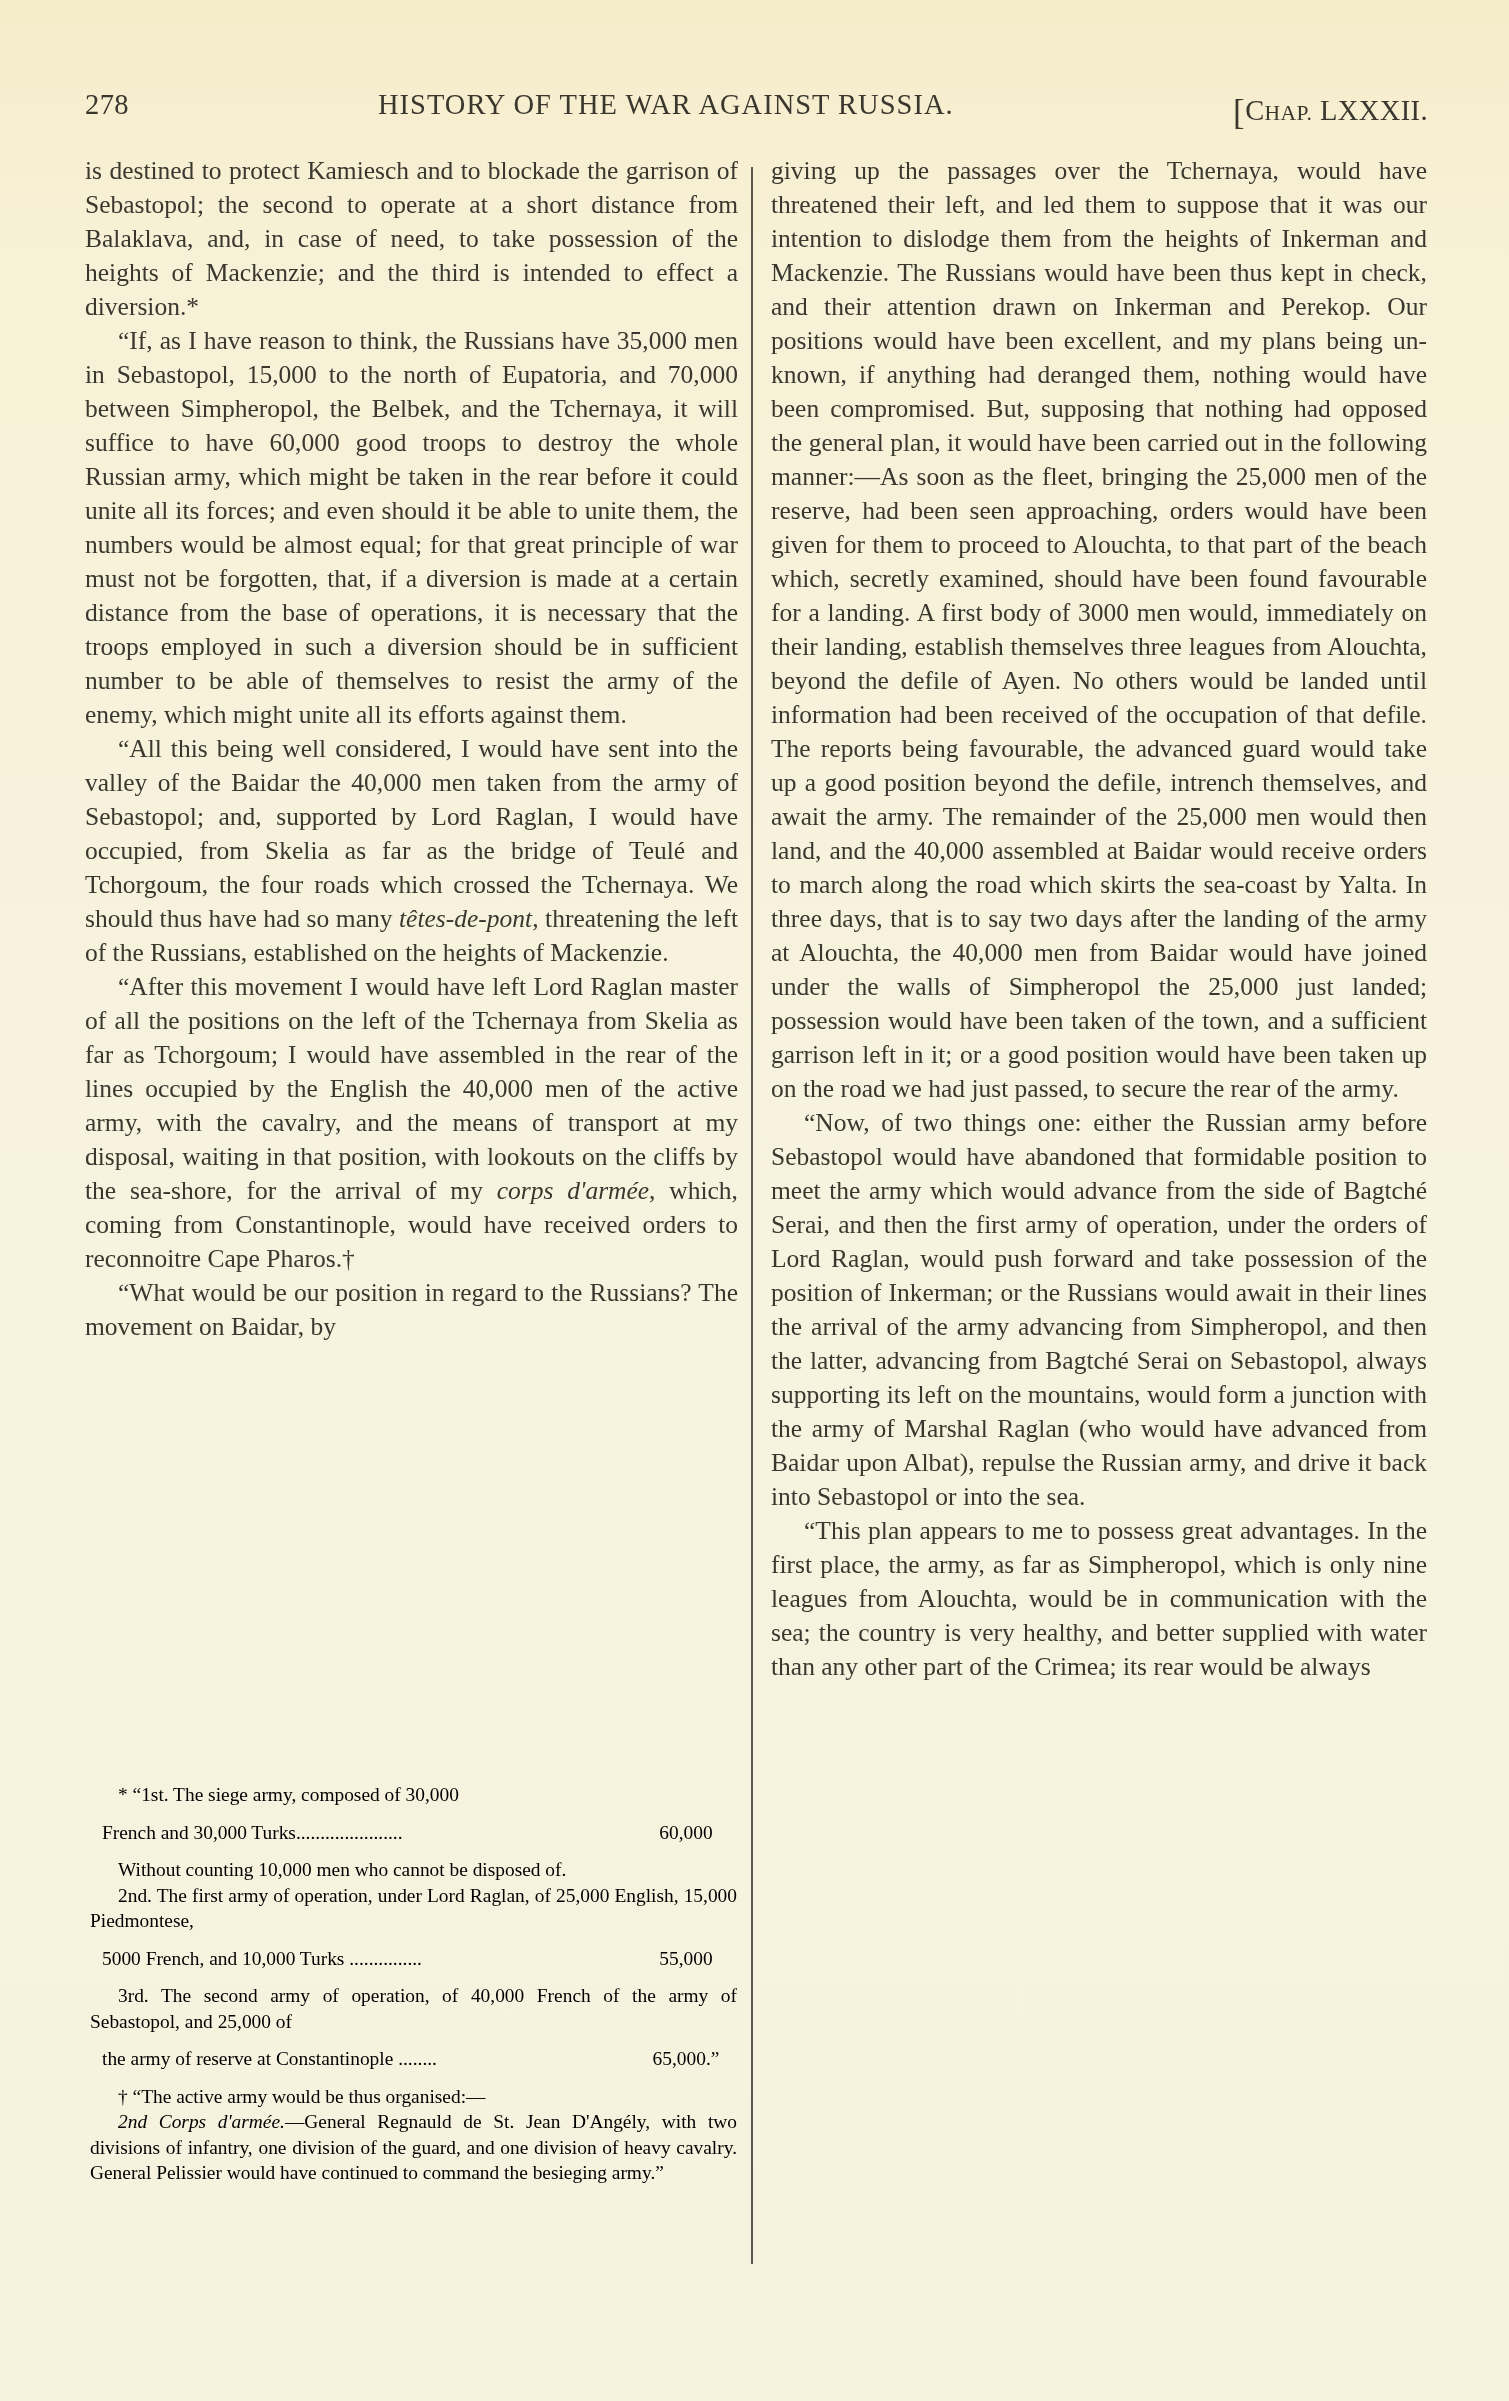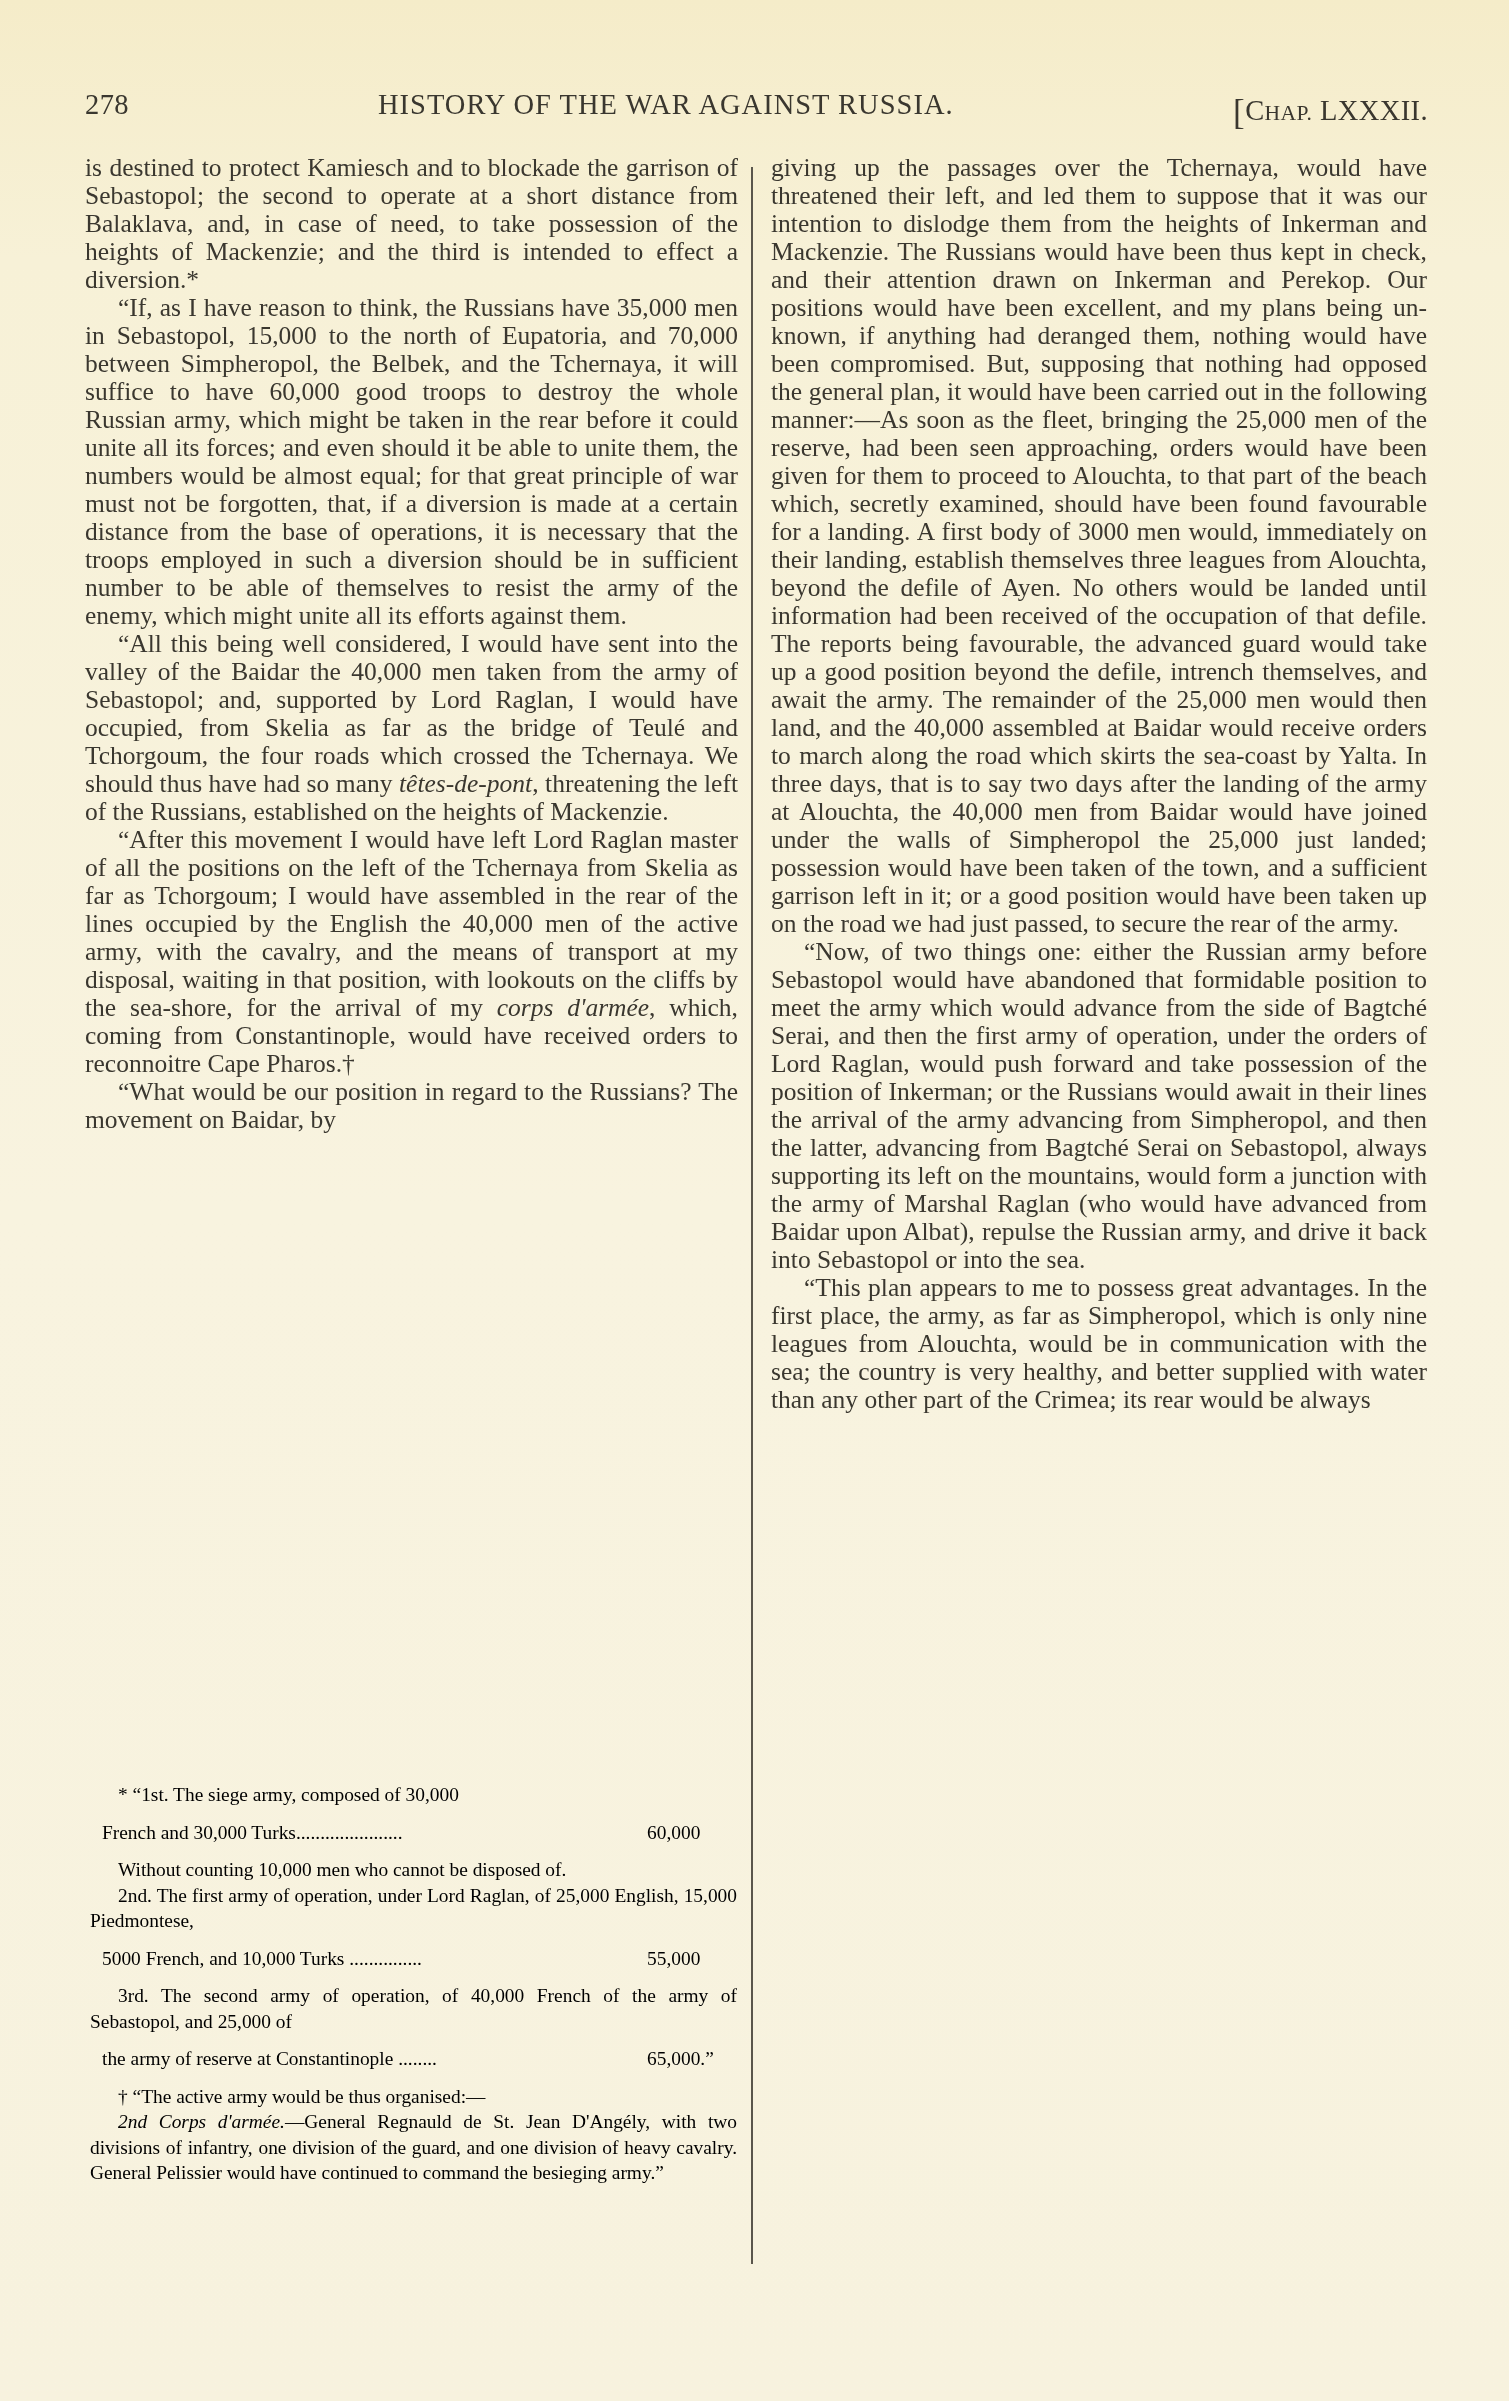--- a/index.html
+++ b/index.html
@@ -13,40 +13,40 @@
   .header {
     position: absolute; top: 89px; left: 78px; width: 1350px; height: 40px;
     font-size: 28.5px; letter-spacing: 0.4px;
   }
   .header .pno { position: absolute; left: 7px; top: 0; }
   .header .title { position: absolute; left: 300px; top: 0; letter-spacing: 1px; text-align: center; }
   .header .chap { position: absolute; right: 0; top: 0; }
   .header .chap .br { font-size: 35px; position: relative; top: 3.5px; }
   .header .chap .sc { font-size: 21.6px; }
   .col {
-    position: absolute; top: 154px; font-size: 25.5px; line-height: 28px;
+    position: absolute; top: 154px; font-size: 25.5px; line-height: 34px;
     text-align: justify; hyphens: manual;
   }
   .col-left { left: 85px; width: 653px; }
   .col-right { left: 771px; width: 656px; }
   .col p { margin: 0; text-indent: 33px; }
   .col p.noindent { text-indent: 0; }
   .divider {
     position: absolute; left: 751px; top: 167px; width: 1.7px; height: 2097px;
     background: #5a564c;
   }
   .footnotes {
     position: absolute; left: 90px; top: 1782px; width: 647px;
     font-size: 19.4px; line-height: 25.5px; color: #000000;
     text-align: justify;
   }
   .footnotes p { margin: 0; text-indent: 28px; }
   .footnotes .row { display: flex; margin: 12px; }
   .footnotes .row .lbl { flex: 1; white-space: nowrap; overflow: hidden; }
-  .footnotes .row .val { width: 78px; text-align: left; white-space: nowrap; }
+  .footnotes .row .val { width: 78px; text-align: center; white-space: nowrap; }
   i { font-style: italic; }
 </style>
 </head>
 <body>
 
 <div class="header">
   <span class="pno">278</span>
   <span class="title">HISTORY OF THE WAR AGAINST RUSSIA.</span>
   <span class="chap"><span class="br">[</span><span>C</span><span class="sc">HAP.</span><span> LXXXII.</span></span>
 </div>

